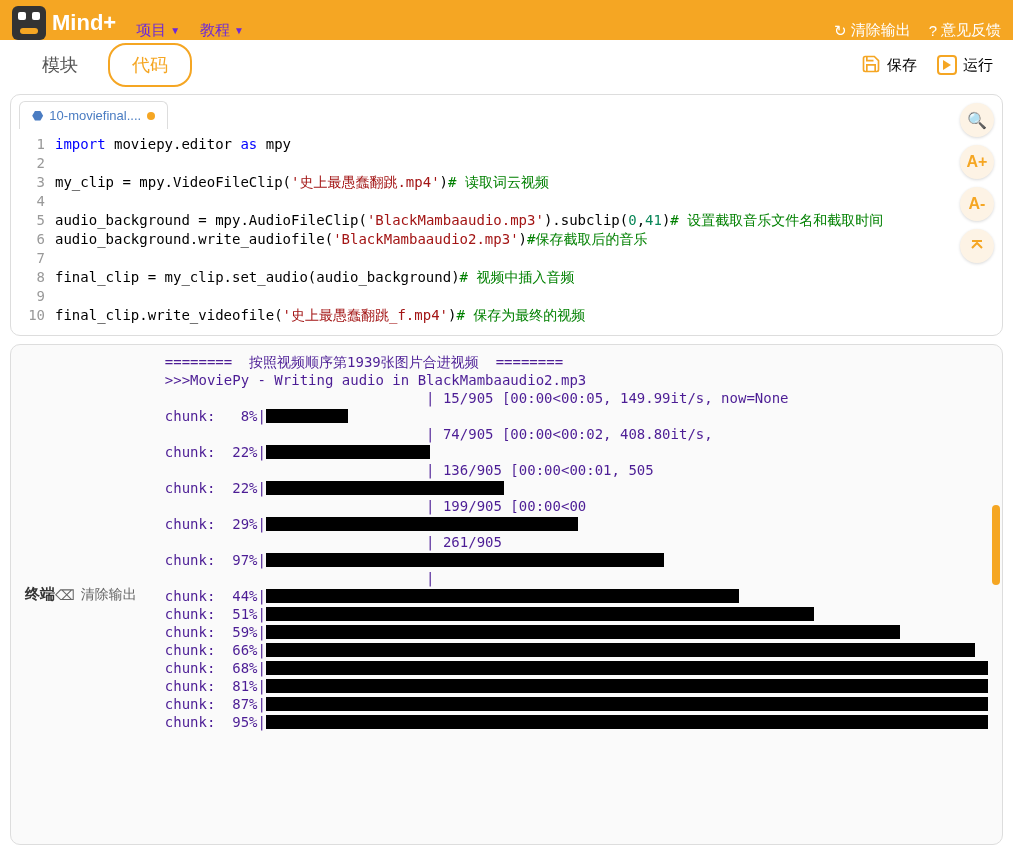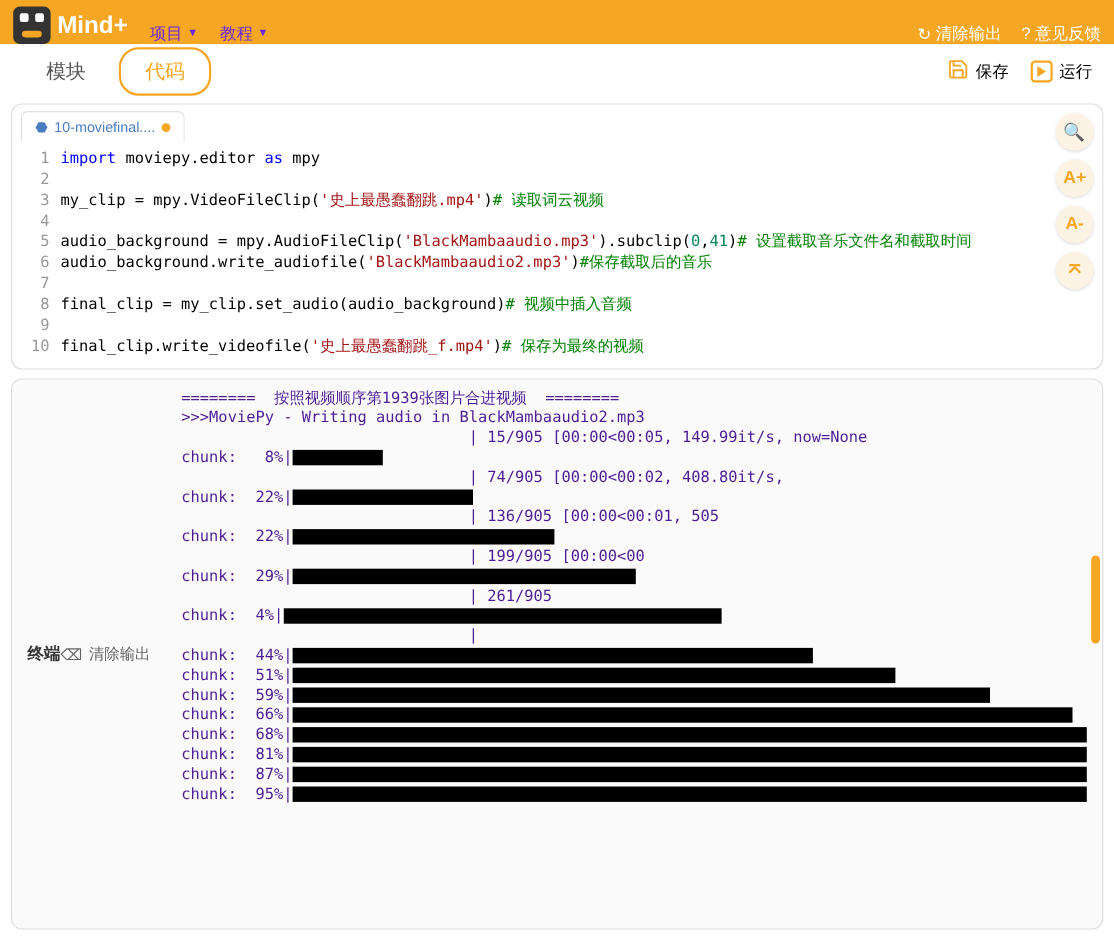--- a/index.html
+++ b/index.html
@@ -144,21 +144,21 @@
         <div class="term-line">&gt;&gt;&gt;MoviePy - Writing audio in BlackMambaaudio2.mp3</div>
         <div class="bar-row">                               | 15/905 [00:00&lt;00:05, 149.99it/s, now=None</div>
         <div class="bar-row"><span>chunk:   8%|</span><span class="bar" style="width: 82px;"></span><span class="after-bar"></span></div>
         <div class="bar-row">                               | 74/905 [00:00&lt;00:02, 408.80it/s,</div>
         <div class="bar-row"><span>chunk:  22%|</span><span class="bar" style="width: 164px;"></span><span class="after-bar"></span></div>
         <div class="bar-row">                               | 136/905 [00:00&lt;00:01, 505</div>
         <div class="bar-row"><span>chunk:  22%|</span><span class="bar" style="width: 238px;"></span><span class="after-bar"></span></div>
         <div class="bar-row">                               | 199/905 [00:00&lt;00</div>
         <div class="bar-row"><span>chunk:  29%|</span><span class="bar" style="width: 312px;"></span><span class="after-bar"></span></div>
         <div class="bar-row">                               | 261/905</div>
-        <div class="bar-row"><span>chunk:  4%|</span><span class="bar" style="width: 398px;"></span><span class="after-bar"></span></div>
+        <div class="bar-row"><span>chunk:  97%|</span><span class="bar" style="width: 398px;"></span><span class="after-bar"></span></div>
         <div class="bar-row">                               |</div>
         <div class="bar-row"><span>chunk:  44%|</span><span class="bar" style="width: 473px;"></span><span class="after-bar"></span></div>
         <div class="bar-row"><span>chunk:  51%|</span><span class="bar" style="width: 548px;"></span><span class="after-bar"></span></div>
         <div class="bar-row"><span>chunk:  59%|</span><span class="bar" style="width: 634px;"></span><span class="after-bar"></span></div>
         <div class="bar-row"><span>chunk:  66%|</span><span class="bar" style="width: 709px;"></span><span class="after-bar"></span></div>
         <div class="bar-row"><span>chunk:  68%|</span><span class="bar" style="width: 795px;"></span><span class="after-bar"></span></div>
         <div class="bar-row"><span>chunk:  81%|</span><span class="bar" style="width: 752px;"></span><span class="after-bar"></span></div>
         <div class="bar-row"><span>chunk:  87%|</span><span class="bar" style="width: 752px;"></span><span class="after-bar"></span></div>
         <div class="bar-row"><span>chunk:  95%|</span><span class="bar" style="width: 752px;"></span><span class="after-bar"></span></div>
       </div>

